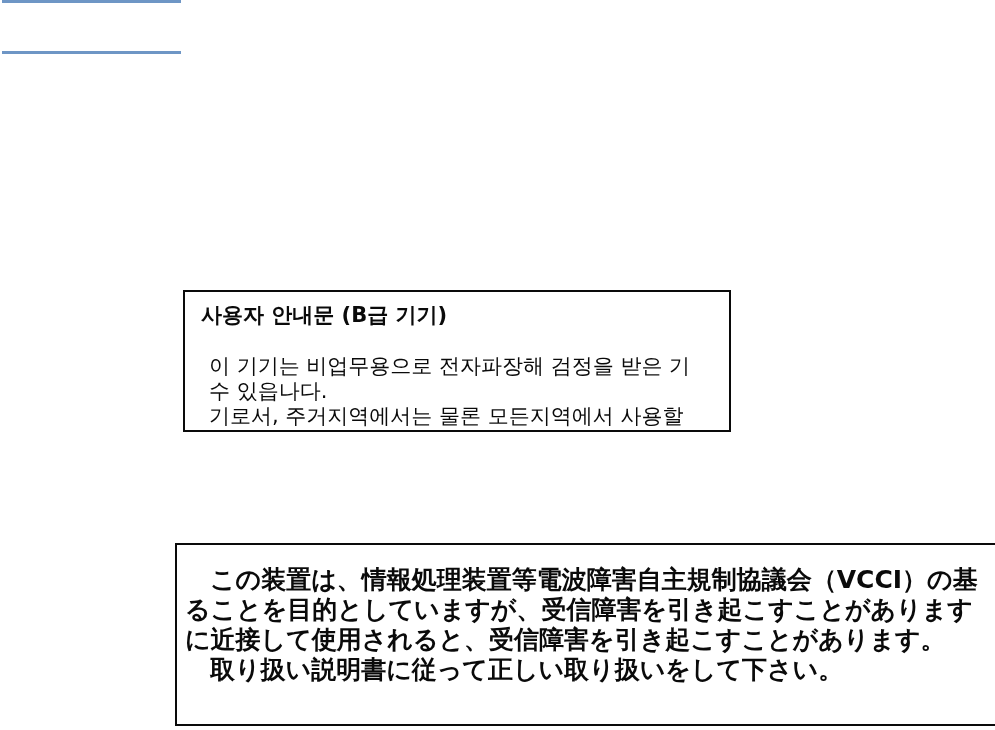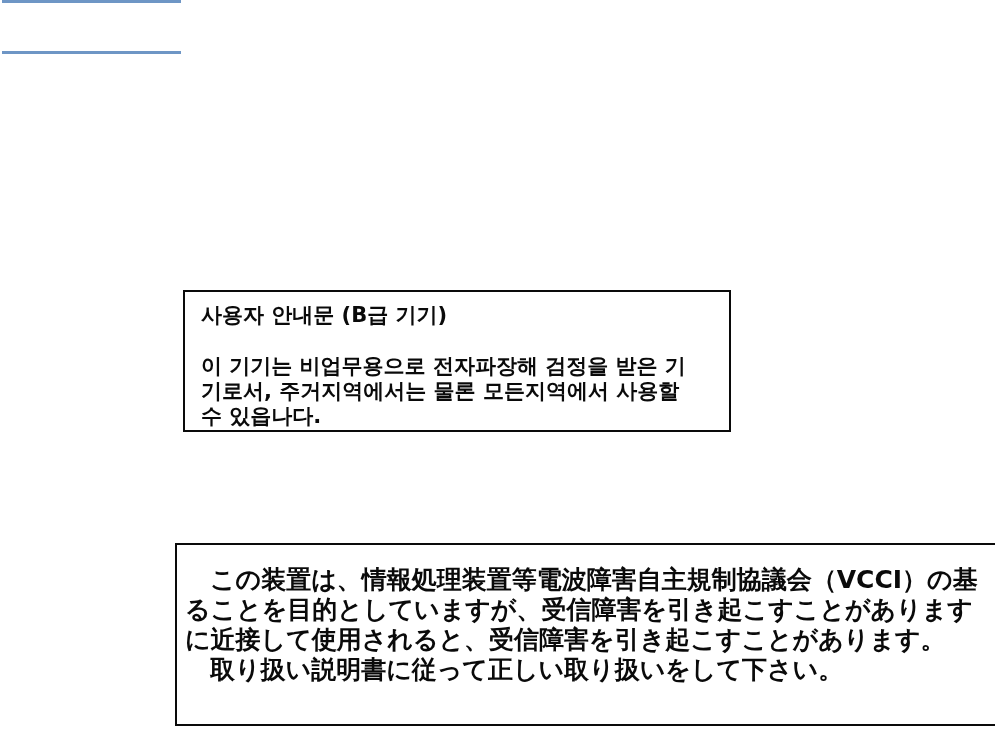--- a/index.html
+++ b/index.html
@@ -43,22 +43,23 @@
     line-height: 26px;
     font-weight: 600;
     white-space: nowrap;
   }
   .korean-box .k-body {
     margin-top: 26px;
   }
   .korean-box .k-line {
     font-size: 21px;
     line-height: 25px;
-    font-weight: 700;
+    font-weight: 400;
     white-space: nowrap;
+    margin-left: 8px;
   }
   .japanese-box {
     left: 175px;
     top: 543px;
     width: 871px;
     height: 183px;
     padding: 20px 6px 0 8px;
   }
   .japanese-box .j-line {
     font-size: 25px;
@@ -71,22 +72,22 @@
 </head>
 <body>
 
 <div class="header-rule rule-1"></div>
 <div class="header-rule rule-2"></div>
 
 <div class="notice-box korean-box">
   <div class="k-title">사용자 안내문 (B급 기기)</div>
   <div class="k-body">
     <div class="k-line">이 기기는 비업무용으로 전자파장해 검정을 받은 기</div>
+    <div class="k-line">수 있읍나다.</div>
     <div class="k-line">기로서, 주거지역에서는 물론 모든지역에서 사용할</div>
-    <div class="k-line">수 있읍나다.</div>
   </div>
 </div>
 
 <div class="notice-box japanese-box">
   <div class="j-line">　この装置は、情報処理装置等電波障害自主規制協議会（VCCI）の基</div>
   <div class="j-line">ることを目的としていますが、受信障害を引き起こすことがあります</div>
   <div class="j-line">に近接して使用されると、受信障害を引き起こすことがあります。</div>
   <div class="j-line">　取り扱い説明書に従って正しい取り扱いをして下さい。</div>
 </div>
 

